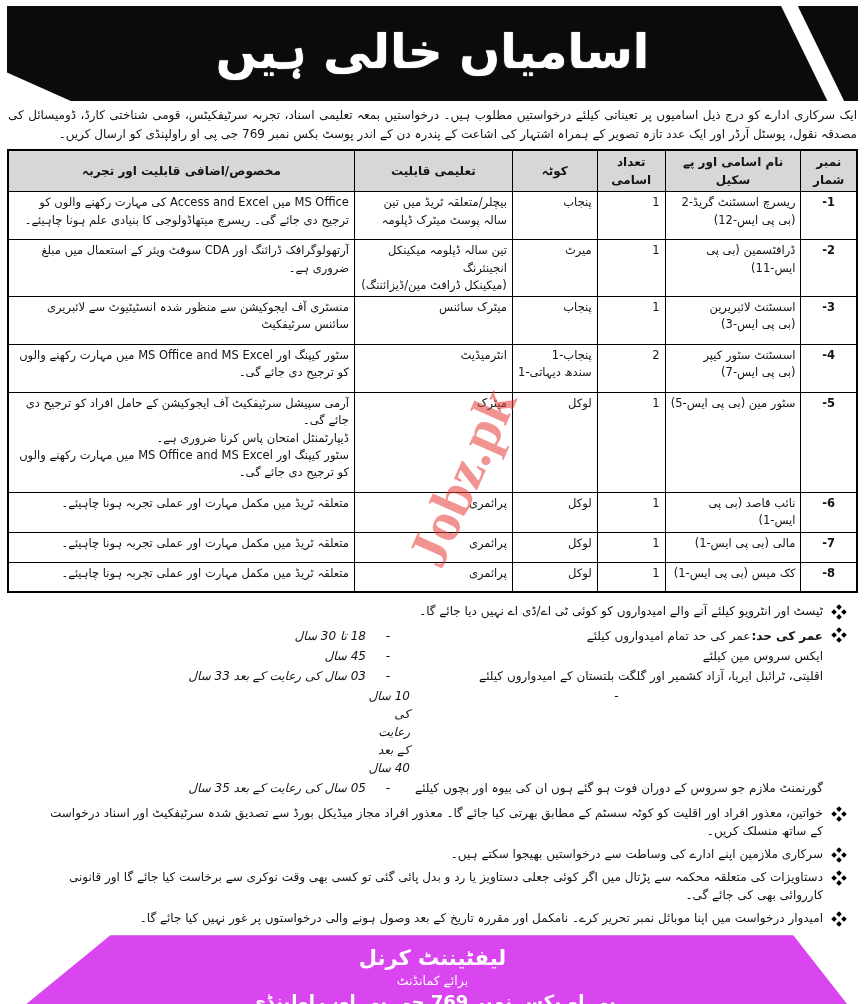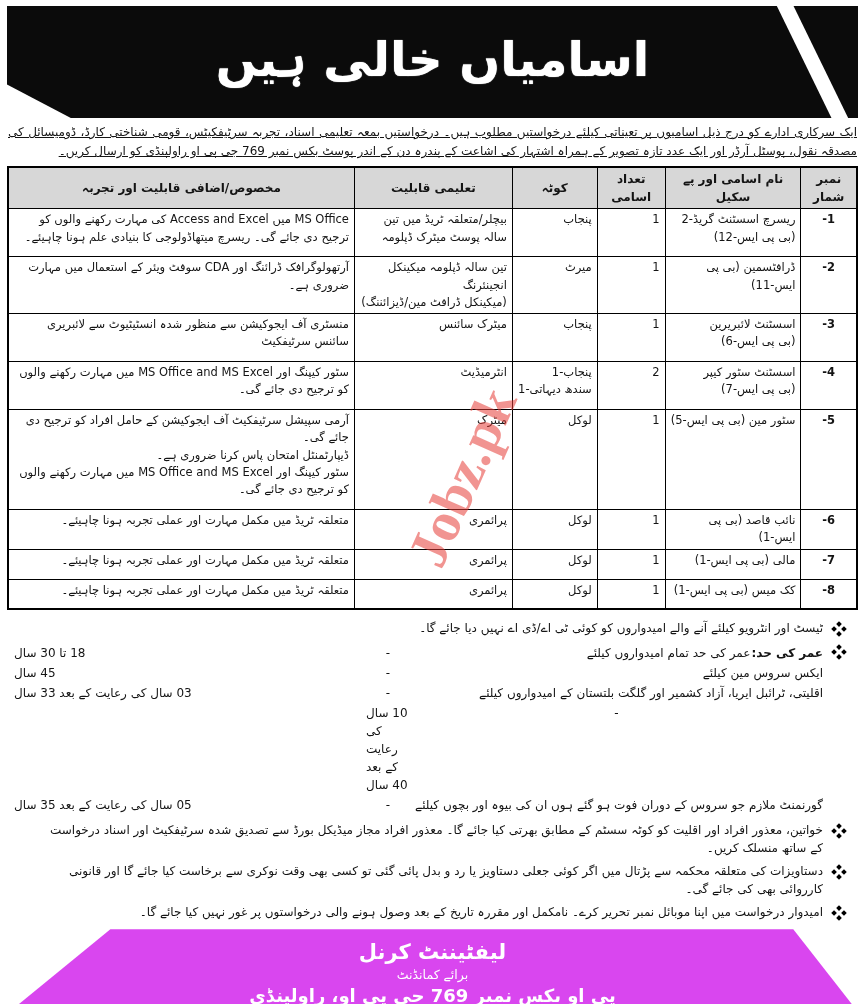--- a/index.html
+++ b/index.html
@@ -6,40 +6,39 @@
   html, body { background: #ffffff; }
   body {
     width: 865px; height: 1004px;
     font-family: "DejaVu Sans", sans-serif;
     color: #141414; direction: rtl;
   }
   .page { position: relative; width: 865px; height: 1004px; overflow: hidden; background: #fff; }
 
   
   .banner {
-    position: relative; margin: 6px 7px 2px 7px; height: 112px;
+    position: relative; margin: 6px 7px 2px 7px; height: 95px;
     background: #0b0b0b;
     clip-path: polygon(0 0, 100% 0, 100% 100%, 7.5% 100%, 0 70%);
   }
   .banner-slash {
     position: absolute; top: -25%; right: 4.5%;
     width: 15px; height: 150%; background: #ffffff;
     transform: rotate(-26deg);
   }
   .banner-title {
     position: absolute; inset: 0; display: flex; align-items: center; justify-content: center;
     color: #ffffff; font-size: 48px; font-weight: bold; letter-spacing: 1px;
     padding-bottom: 6px; text-shadow: 0 0 1px #fff;
   }
 
   
   .intro {
     padding: 3px 8px 4px 8px; font-size: 12px; line-height: 1.6;
     text-align: justify;
-    text-decoration: underline;
   }
 
   
   table.jobs {
     width: 851px; margin: 1px 7px 0 7px;
     border-collapse: collapse; border: 2px solid #000;
     font-size: 11.5px; table-layout: fixed;
   }
   table.jobs th, table.jobs td {
     border: 1px solid #000; padding: 2px 5px; vertical-align: top; line-height: 1.5;
@@ -66,21 +65,21 @@
                 3.5px -3.5px 0 0 #000, -3.5px 3.5px 0 0 #000;
   }
   .note-text { flex: 1; margin-left: 28px; }
 
   
   .age-wrap { flex: 1; }
   .age-row { display: grid; grid-template-columns: 1fr 44px 352px; margin: 2px 0; }
   .age-label { text-align: start; padding-left: 4px; }
   .age-heading { font-weight: bold; margin-left: 1px; }
   .age-dash { text-align: center; direction: ltr; }
-  .age-value { text-align: left; }
+  .age-value { text-align: right; font-style: italic; }
 
   
   .footer-banner {
     position: relative; margin: 8px 3px 0 3px; height: 88px;
     background: #d946ef; color: #fff;
     clip-path: polygon(12.5% 0, 92% 0, 100% 100%, 0 100%);
     display: flex; flex-direction: column; align-items: center; justify-content: center;
     gap: 3px;
   }
   .sig-rank { font-size: 21px; font-weight: bold; }
@@ -137,26 +136,26 @@
         <td class="c pre">بیچلر/متعلقہ ٹریڈ میں تین سالہ پوسٹ میٹرک ڈپلومہ</td>
         <td class="special">MS Office میں Access and Excel کی مہارت رکھنے والوں کو ترجیح دی جائے گی۔ ریسرچ میتھاڈولوجی کا بنیادی علم ہونا چاہیئے۔</td>
       </tr>
       <tr class="mid">
         <td class="serial">-2</td>
         <td class="c pre">ڈرافٹسمین (بی پی ایس-11)</td>
         <td class="c">1</td>
         <td class="c">میرٹ</td>
         <td class="c pre">تین سالہ ڈپلومہ میکینکل انجینئرنگ
 (میکینکل ڈرافٹ مین/ڈیزائننگ)</td>
-        <td class="special">آرتھولوگرافک ڈرائنگ اور CDA سوفٹ ویئر کے استعمال میں مہارت ضروری ہے۔</td>
+        <td class="special">آرتھولوگرافک ڈرائنگ اور CDA سوفٹ ویئر کے استعمال میں مبلغ ضروری ہے۔</td>
       </tr>
       <tr class="mid">
         <td class="serial">-3</td>
         <td class="c pre">اسسٹنٹ لائبریرین
-(بی پی ایس-6)</td>
+(بی پی ایس-3)</td>
         <td class="c">1</td>
         <td class="c">پنجاب</td>
         <td class="c pre">میٹرک سائنس</td>
         <td class="special">منسٹری آف ایجوکیشن سے منظور شدہ انسٹیٹیوٹ سے لائبریری سائنس سرٹیفکیٹ</td>
       </tr>
       <tr class="mid">
         <td class="serial">-4</td>
         <td class="c pre">اسسٹنٹ سٹور کیپر
 (بی پی ایس-7)</td>
         <td class="c">2</td>
@@ -238,20 +237,24 @@
         </div>
       </div>
     </div>
 
     <div class="note">
       <span class="bullet-icon"></span>
       <span class="note-text">خواتین، معذور افراد اور اقلیت کو کوٹہ سسٹم کے مطابق بھرتی کیا جائے گا۔ معذور افراد مجاز میڈیکل بورڈ سے تصدیق شدہ سرٹیفکیٹ اور اسناد درخواست کے ساتھ منسلک کریں۔</span>
     </div>
     <div class="note">
       <span class="bullet-icon"></span>
+      <span class="note-text">سرکاری ملازمین اپنے ادارے کی وساطت سے درخواستیں بھیجوا سکتے ہیں۔</span>
+    </div>
+    <div class="note">
+      <span class="bullet-icon"></span>
       <span class="note-text">دستاویزات کی متعلقہ محکمہ سے پڑتال میں اگر کوئی جعلی دستاویز یا رد و بدل پائی گئی تو کسی بھی وقت نوکری سے برخاست کیا جائے گا اور قانونی کارروائی بھی کی جائے گی۔</span>
     </div>
     <div class="note">
       <span class="bullet-icon"></span>
       <span class="note-text">امیدوار درخواست میں اپنا موبائل نمبر تحریر کرے۔ نامکمل اور مقررہ تاریخ کے بعد وصول ہونے والی درخواستوں پر غور نہیں کیا جائے گا۔</span>
     </div>
   </div>
 
   <div class="footer-banner">
     <div class="sig-rank">لیفٹیننٹ کرنل</div>

